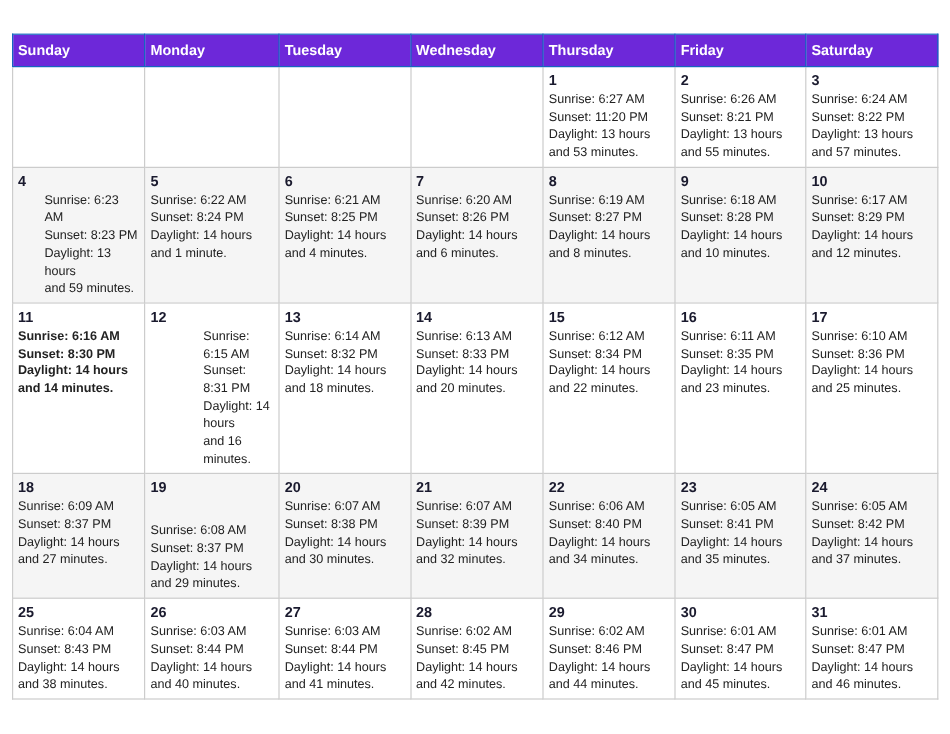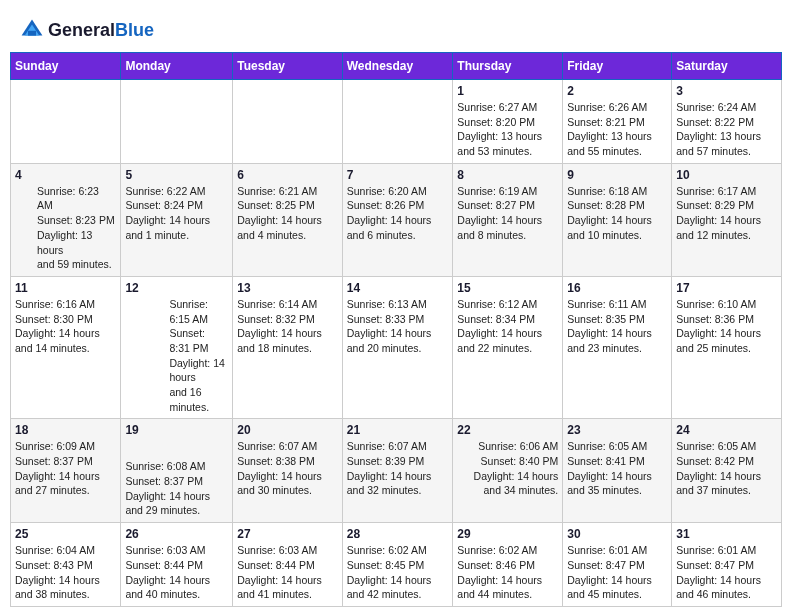--- a/index.html
+++ b/index.html
@@ -87,30 +87,20 @@
       line-height: 1.4;
     }
     .empty {
       background: #fff !important;
     }
   </style>
 </head>
 <body>
 
 <div class="header">
-  <div class="logo">
-    <svg class="logo-icon" viewBox="0 0 30 30">
-      <polygon points="15,2 28,22 2,22" fill="#1565c0"></polygon>
-      <polygon points="15,8 24,22 6,22" fill="#42a5f5"></polygon>
-      <rect x="10" y="16" width="10" height="6" fill="#1565c0"></rect>
-    </svg>
-    <div>
-      <span class="logo-text-general">General</span><span class="logo-text-blue">Blue</span>
-    </div>
-  </div>
 </div>
 
 <table class="calendar">
   <thead>
     <tr>
     <th>Sunday</th>
         <th>Monday</th>
         <th>Tuesday</th>
         <th>Wednesday</th>
         <th>Thursday</th>
@@ -120,21 +110,21 @@
   </thead>
   <tbody id="calendar-body">
   <tr>
         <td class="empty"></td>
         <td class="empty"></td>
         <td class="empty"></td>
         <td class="empty"></td>
         <td>
           <span class="day-number">1</span>
           <div class="day-info" style="white-space: pre-line;">Sunrise: 6:27 AM
-Sunset: 8:20 PM
+Sunset: 11:20 PM
 Daylight: 13 hours
 and 53 minutes.</div>
         </td>
         <td>
           <span class="day-number">2</span>
           <div class="day-info" style="white-space: pre-line;">Sunrise: 6:26 AM
 Sunset: 8:21 PM
 Daylight: 13 hours
 and 55 minutes.</div>
         </td>
@@ -193,21 +183,21 @@
           <span class="day-number">10</span>
           <div class="day-info" style="white-space: pre-line;">Sunrise: 6:17 AM
 Sunset: 8:29 PM
 Daylight: 14 hours
 and 12 minutes.</div>
         </td>
       </tr>
       <tr>
         <td>
           <span class="day-number">11</span>
-          <div class="day-info" style="white-space: pre-line;">Sunrise: 6:16 AM
+          <div class="day-info" style="white-space: pre-line; font-weight: bold;">Sunrise: 6:16 AM
 Sunset: 8:30 PM
 Daylight: 14 hours
 and 14 minutes.</div>
         </td>
         <td>
           <span class="day-number">12</span>
           <div class="day-info" style="white-space: pre-line; margin-left: 44px;">Sunrise: 6:15 AM
 Sunset: 8:31 PM
 Daylight: 14 hours
 and 16 minutes.</div>
@@ -272,21 +262,21 @@
         </td>
         <td>
           <span class="day-number">21</span>
           <div class="day-info" style="white-space: pre-line;">Sunrise: 6:07 AM
 Sunset: 8:39 PM
 Daylight: 14 hours
 and 32 minutes.</div>
         </td>
         <td>
           <span class="day-number">22</span>
-          <div class="day-info" style="white-space: pre-line; text-align: right;">Sunrise: 6:06 AM
+          <div class="day-info" style="white-space: pre-line;">Sunrise: 6:06 AM
 Sunset: 8:40 PM
 Daylight: 14 hours
 and 34 minutes.</div>
         </td>
         <td>
           <span class="day-number">23</span>
           <div class="day-info" style="white-space: pre-line;">Sunrise: 6:05 AM
 Sunset: 8:41 PM
 Daylight: 14 hours
 and 35 minutes.</div>

